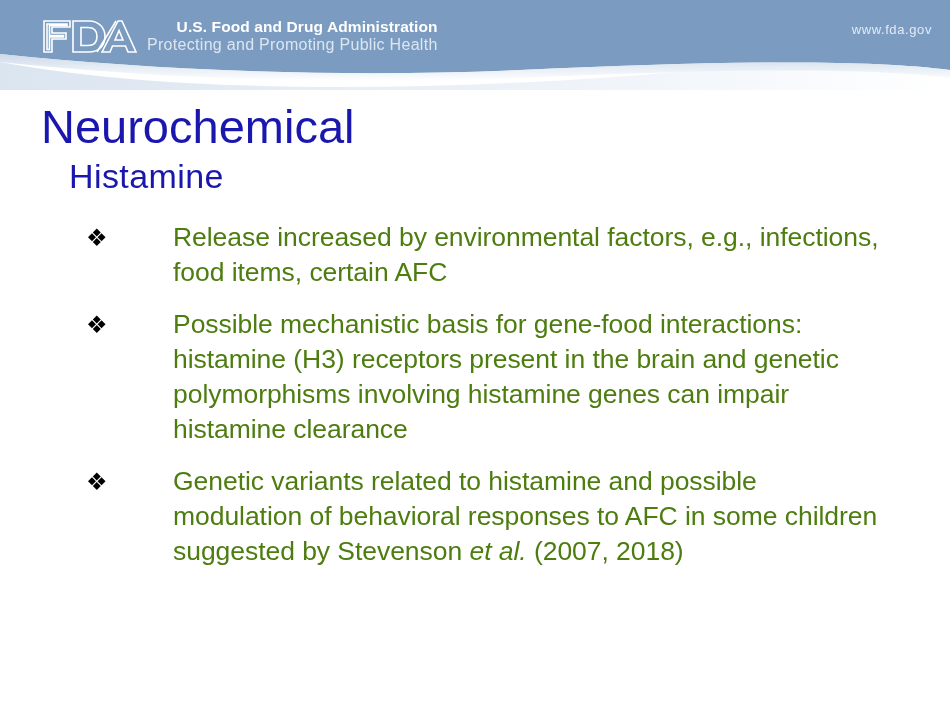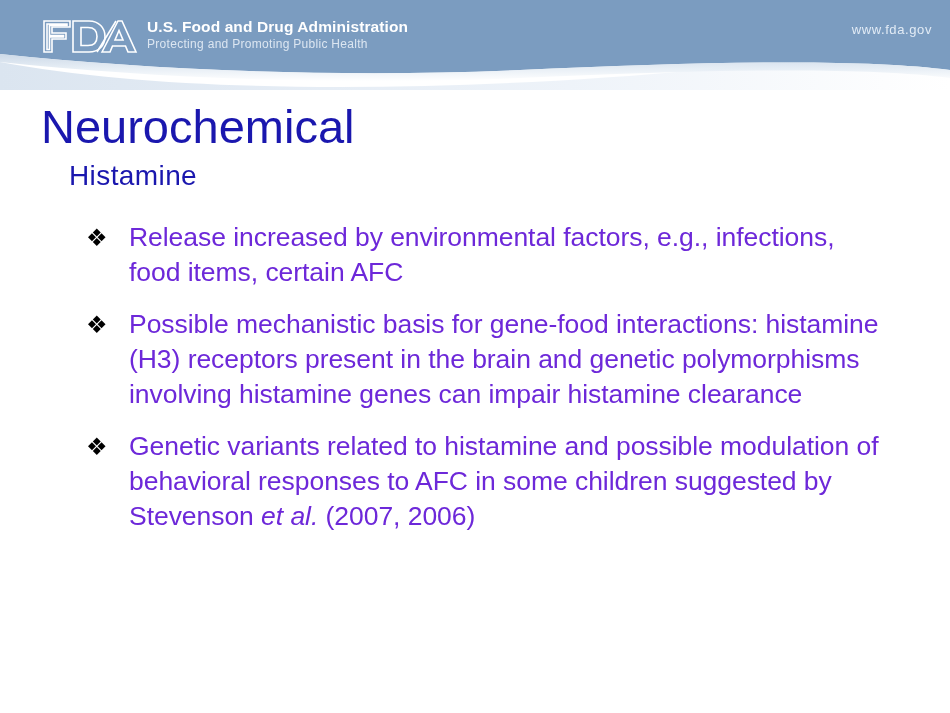--- a/index.html
+++ b/index.html
@@ -29,20 +29,21 @@
     top: 0;
     left: 0;
     display: block;
   }
   .banner-content {
     position: absolute;
     top: 0;
     left: 0;
     width: 950px;
     height: 62px;
+    text-align: right;
   }
 
   
   .fda-logo {
     position: absolute;
     left: 40px;
     top: 15px;
     width: 98px;
     height: 41px;
   }
@@ -54,21 +55,21 @@
   }
   .agency-name {
     font-size: 15.5px;
     font-weight: bold;
     color: #ffffff;
     letter-spacing: 0.1px;
     line-height: 19px;
     white-space: nowrap;
   }
   .agency-tagline {
-    font-size: 12px;
+    font-size: 16px;
     font-weight: normal;
     color: #dce6f1;
     letter-spacing: 0.3px;
     line-height: 17px;
     white-space: nowrap;
   }
 
   .site-url {
     position: absolute;
     right: 18px;
@@ -94,21 +95,21 @@
     top: 10px;
     font-size: 47px;
     color: #1a17ae;
     line-height: 54px;
     white-space: nowrap;
   }
   .title-sub {
     position: absolute;
     left: 69px;
     top: 66px;
-    font-size: 28px;
+    font-size: 34px;
     color: #1a17ae;
     line-height: 40px;
     white-space: nowrap;
     letter-spacing: 0.4px;
   }
 
   .bullet-list {
     position: absolute;
     left: 83px;
     top: 130px;
@@ -126,22 +127,23 @@
     line-height: 35px;
     color: #000000;
     text-align: left;
     padding-left: 3px;
     box-sizing: border-box;
   }
   .bullet-text {
     flex: 1 1 auto;
     font-size: 26.5px;
     line-height: 35px;
-    color: #6d28d9;
+    color: #4d7c0f;
     letter-spacing: -0.05px;
+    margin-left: 44px;
   }
   .bullet-text em {
   }
 </style>
 </head>
 <body>
 
 <div class="banner">
 
   <svg class="banner-svg" width="950" height="90" viewBox="0 0 950 90">
@@ -212,17 +214,17 @@
       <span class="bullet-text"><span>Release increased by environmental factors, e.g., infections, food items, certain AFC</span></span>
     </div>
 
     <div class="bullet-item">
       <span class="bullet-marker">❖</span>
       <span class="bullet-text"><span>Possible mechanistic basis for gene-food interactions: histamine (H3) receptors present in the brain and genetic polymorphisms involving histamine genes can impair histamine clearance</span></span>
     </div>
 
     <div class="bullet-item">
       <span class="bullet-marker">❖</span>
-      <span class="bullet-text"><span>Genetic variants related to histamine and possible modulation of behavioral responses to AFC  in some children suggested by Stevenson </span><em>et al.</em><span> (2007, 2006)</span></span>
+      <span class="bullet-text"><span>Genetic variants related to histamine and possible modulation of behavioral responses to AFC  in some children suggested by Stevenson </span><em>et al.</em><span> (2007, 2018)</span></span>
     </div>
 
   </div>
 </div>
 
 </body></html>

